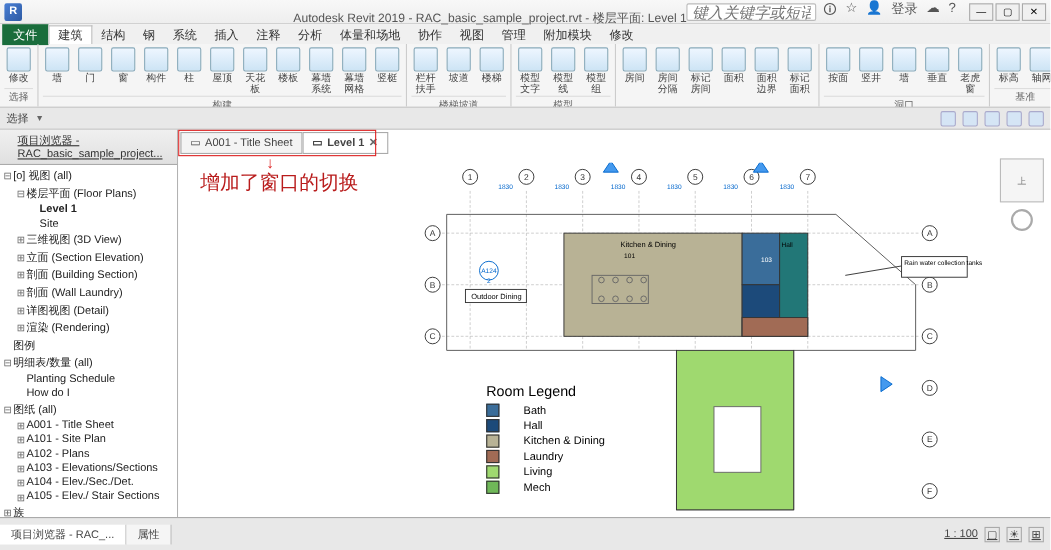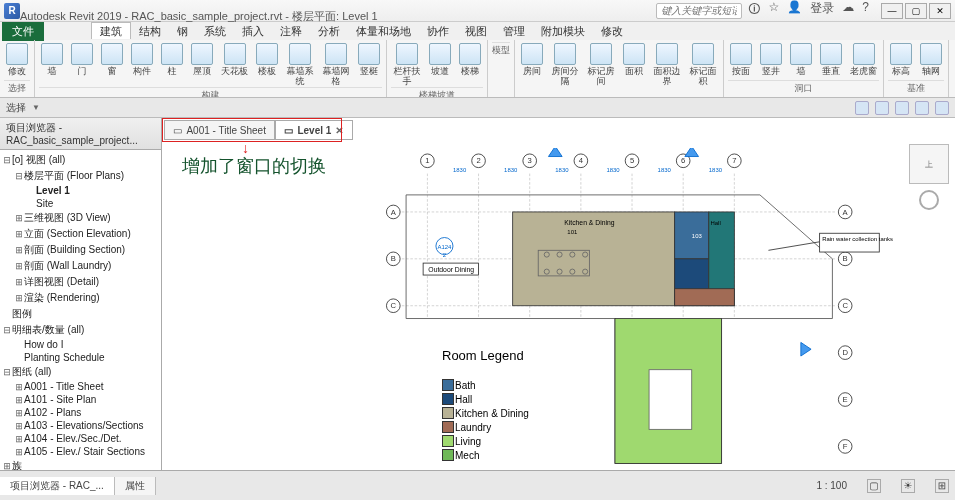--- a/index.html
+++ b/index.html
@@ -1,76 +1,76 @@
 <!DOCTYPE html>
 <html><head>
 <meta charset="utf-8">
 <style>
 * { margin:0; padding:0; box-sizing:border-box; font-family:"Microsoft YaHei",Arial,sans-serif; }
 body { width:955px; height:500px; background:#fff; overflow:hidden; font-size:11px; position:relative; }
 
 .titlebar { height:22px; background:linear-gradient(#f8f8f8,#eee); border-bottom:1px solid #ccc; display:flex; align-items:center; padding:0 4px; }
 .rev-icon { width:16px; height:16px; background:linear-gradient(135deg,#4a7fd4,#2d5aa4); border-radius:2px; display:flex; align-items:center; justify-content:center; color:#fff; font-weight:bold; font-size:10px; }
-.title-text { flex:1; text-align:left; color:#555; font-size:11px;margin-top:12px; }
-.search-box { width:86px; height:16px; border:1px solid #bbb; border-radius:2px; background:#fff; font-style:italic; color:#999; padding:0 4px; font-size:10px; }
+.title-text { flex:1; text-align:right; color:#555; font-size:11px;margin-top:12px; }
+.search-box { width:118px; height:16px; border:1px solid #bbb; border-radius:2px; background:#fff; font-style:italic; color:#999; padding:0 4px; font-size:14px; }
 .title-icons { display:flex; gap:8px; padding:0 6px; color:#555; }
 .title-icons span { cursor:pointer; font-size:12px; }
 .win-btns { display:flex; gap:2px; margin-left:6px; }
 .win-btns div { width:22px; height:16px; border:1px solid #aaa; background:#f0f0f0; display:flex; align-items:center; justify-content:center; font-size:9px; cursor:pointer; }
 
-.menubar { height:18px; background:#f0f0f0; display:flex; align-items:center; padding-left:2px;gap:47px; }
+.menubar { height:18px; background:#f0f0f0; display:flex; align-items:center; padding-left:2px; }
 .menu-file { background:#1a6d3c; color:#fff; padding:2px 10px; font-size:11px; }
 .menu-item { padding:2px 8px; color:#333; font-size:11px; cursor:pointer; }
 .menu-item.active { background:#fff; border:1px solid #bbb; border-bottom:none; }
 
 .ribbon { height:58px; background:#f5f5f5; border-bottom:1px solid #bbb; display:flex; overflow:hidden; }
 .rib-panel { border-right:1px solid #ccc; padding:2px 4px; display:flex; flex-direction:column; }
 .rib-icons { flex:1; display:flex; gap:4px; align-items:flex-start; }
 .rib-btn { display:flex; flex-direction:column; align-items:center; gap:1px; padding:1px 2px; cursor:pointer; }
 .rib-btn .ico { width:22px; height:22px; border:1px solid #8ab; background:linear-gradient(#eef6ff,#cde4f5); border-radius:2px; }
 .rib-btn .lbl { font-size:9px; color:#444; text-align:center; line-height:10px; max-width:28px; }
 .rib-title { font-size:9px; color:#666; text-align:center; border-top:1px solid #ddd; padding-top:1px; }
 
 .qat { height:20px; background:#e8e8e8; border-bottom:1px solid #bbb; display:flex; align-items:center; padding:0 6px; gap:6px; }
 .qat-item { width:14px; height:14px; background:#d5e5f5; border:1px solid #aac; border-radius:2px; cursor:pointer; }
 .sel-label { font-size:10px; color:#444; }
 
 .workspace { position:absolute; top:118px; left:0; right:0; bottom:18px; display:flex; }
 .browser { width:162px; background:#fff; border-right:1px solid #aaa; font-size:10px; overflow:hidden; }
-.browser-head { background:linear-gradient(#f0f0f0,#e0e0e0); border-bottom:1px solid #aaa; padding:3px 6px; color:#333; font-size:10px; }
+.browser-head { background:linear-gradient(#f0f0f0,#e0e0e0); border-bottom:1px solid #aaa; padding:3px 16px; color:#333; font-size:10px;text-decoration:underline; }
 .tree { padding:2px 2px; }
 .tree-row { display:flex; align-items:center; padding:1px 0; white-space:nowrap; cursor:pointer; color:#222; }
 .tree-row .tw { width:10px; text-align:center; color:#666; font-size:9px; }
 .tree-row.bold { font-weight:bold; }
 .ind1 { padding-left:12px; } .ind2 { padding-left:24px; }
 
 .canvas-area { flex:1; position:relative; background:#fff; }
 .tabstrip { position:absolute; top:2px; left:2px; display:flex; height:20px; }
 .vtab { display:flex; align-items:center; gap:4px; padding:0 8px; border:1px solid #aaa; background:#f4f4f4; font-size:10px; color:#444; cursor:pointer; }
 .vtab.active { background:#fff; font-weight:bold; }
 .vtab .close { color:#666; font-size:10px; }
 .redbox { position:absolute; top:0px; left:0px; width:180px; height:24px; border:1.5px solid #d22; pointer-events:none; }
-.annotext { position:absolute; top:36px; left:20px; color:#14532d; font-family:"KaiTi",serif; font-size:18px; }
+.annotext { position:absolute; top:36px; left:20px; color:#b91c1c; font-family:"KaiTi",serif; font-size:18px; }
 .arrow-down { position:absolute; top:22px; left:80px; color:#d22; font-size:14px; }
 
 .plan { position:absolute; top:30px; left:150px; right:20px; bottom:10px; }
 .plan svg { width:100%; height:100%; }
 
 .nav-cube { position:absolute; top:26px; right:6px; width:40px; height:40px; background:#f5f5f5; border:1px solid #bbb; display:flex; align-items:center; justify-content:center; font-size:8px; color:#777; transform:rotate(0deg); }
 .nav-wheel { position:absolute; top:72px; right:16px; width:20px; height:20px; border:2px solid #aaa; border-radius:50%; }
 
 .statusbar { position:absolute; bottom:0; left:0; right:0; height:30px; background:#e8e8e8; border-top:1px solid #aaa; display:flex; align-items:center; font-size:10px; color:#444; }
 .status-tab { padding:2px 10px; border-right:1px solid #bbb; background:#f5f5f5; }
 .status-tab.active { background:#fff; }
-.status-right { margin-left:auto; display:flex; align-items:center; gap:20px; padding-right:6px; }
+.status-right { margin-left:auto; display:flex; align-items:center; gap:6px; padding-right:6px;text-decoration:underline; }
 .zoom-ctrl { width:14px; height:14px; border:1px solid #aaa; display:flex; align-items:center; justify-content:center; cursor:pointer; }
 
 .legend-box { font-size:10px; }
-.legend-title { font-size:13px; margin-bottom:16px; }
-.legend-row { display:flex; align-items:center; gap:1px; margin:2px 0; }
+.legend-title { font-size:13px; margin-bottom:4px; }
+.legend-row { display:flex; align-items:center; gap:22px; margin:2px 0; }
 .legend-sw { width:12px; height:12px; border:1px solid #333; }
 </style>
 </head>
 <body>
 
 <div class="titlebar">
   <div class="rev-icon">R</div>
   <div class="title-text">Autodesk Revit 2019 - RAC_basic_sample_project.rvt - 楼层平面: Level 1</div>
   <input class="search-box" placeholder="键入关键字或短语" style="">
   <div class="title-icons">
@@ -163,20 +163,34 @@
           <div class="lbl">坡道</div>
         </div>
         <div class="rib-btn">
           <div class="ico"></div>
           <div class="lbl">楼梯</div>
         </div>
       </div>
       <div class="rib-title">楼梯坡道</div>
     </div>
     <div class="rib-panel">
+      <div class="rib-icons">
+        <div class="rib-btn">
+          <div class="ico"></div>
+          <div class="lbl">模型文字</div>
+        </div>
+        <div class="rib-btn">
+          <div class="ico"></div>
+          <div class="lbl">模型线</div>
+        </div>
+        <div class="rib-btn">
+          <div class="ico"></div>
+          <div class="lbl">模型组</div>
+        </div>
+      </div>
       <div class="rib-title">模型</div>
     </div>
     <div class="rib-panel">
       <div class="rib-icons">
         <div class="rib-btn">
           <div class="ico"></div>
           <div class="lbl">房间</div>
         </div>
         <div class="rib-btn">
           <div class="ico"></div>
@@ -299,25 +313,25 @@
         <div class="tree-row ind0">
           <span class="tw"></span>
           <span>图例</span>
         </div>
         <div class="tree-row ind0">
           <span class="tw">⊟</span>
           <span>明细表/数量 (all)</span>
         </div>
         <div class="tree-row ind1">
           <span class="tw"></span>
+          <span>Planting Schedule</span>
+        </div>
+        <div class="tree-row ind1">
+          <span class="tw"></span>
           <span>How do I</span>
-        </div>
-        <div class="tree-row ind1">
-          <span class="tw"></span>
-          <span>Planting Schedule</span>
         </div>
         <div class="tree-row ind0">
           <span class="tw">⊟</span>
           <span>图纸 (all)</span>
         </div>
         <div class="tree-row ind1">
           <span class="tw">⊞</span>
           <span>A001 - Title Sheet</span>
         </div>
         <div class="tree-row ind1">

